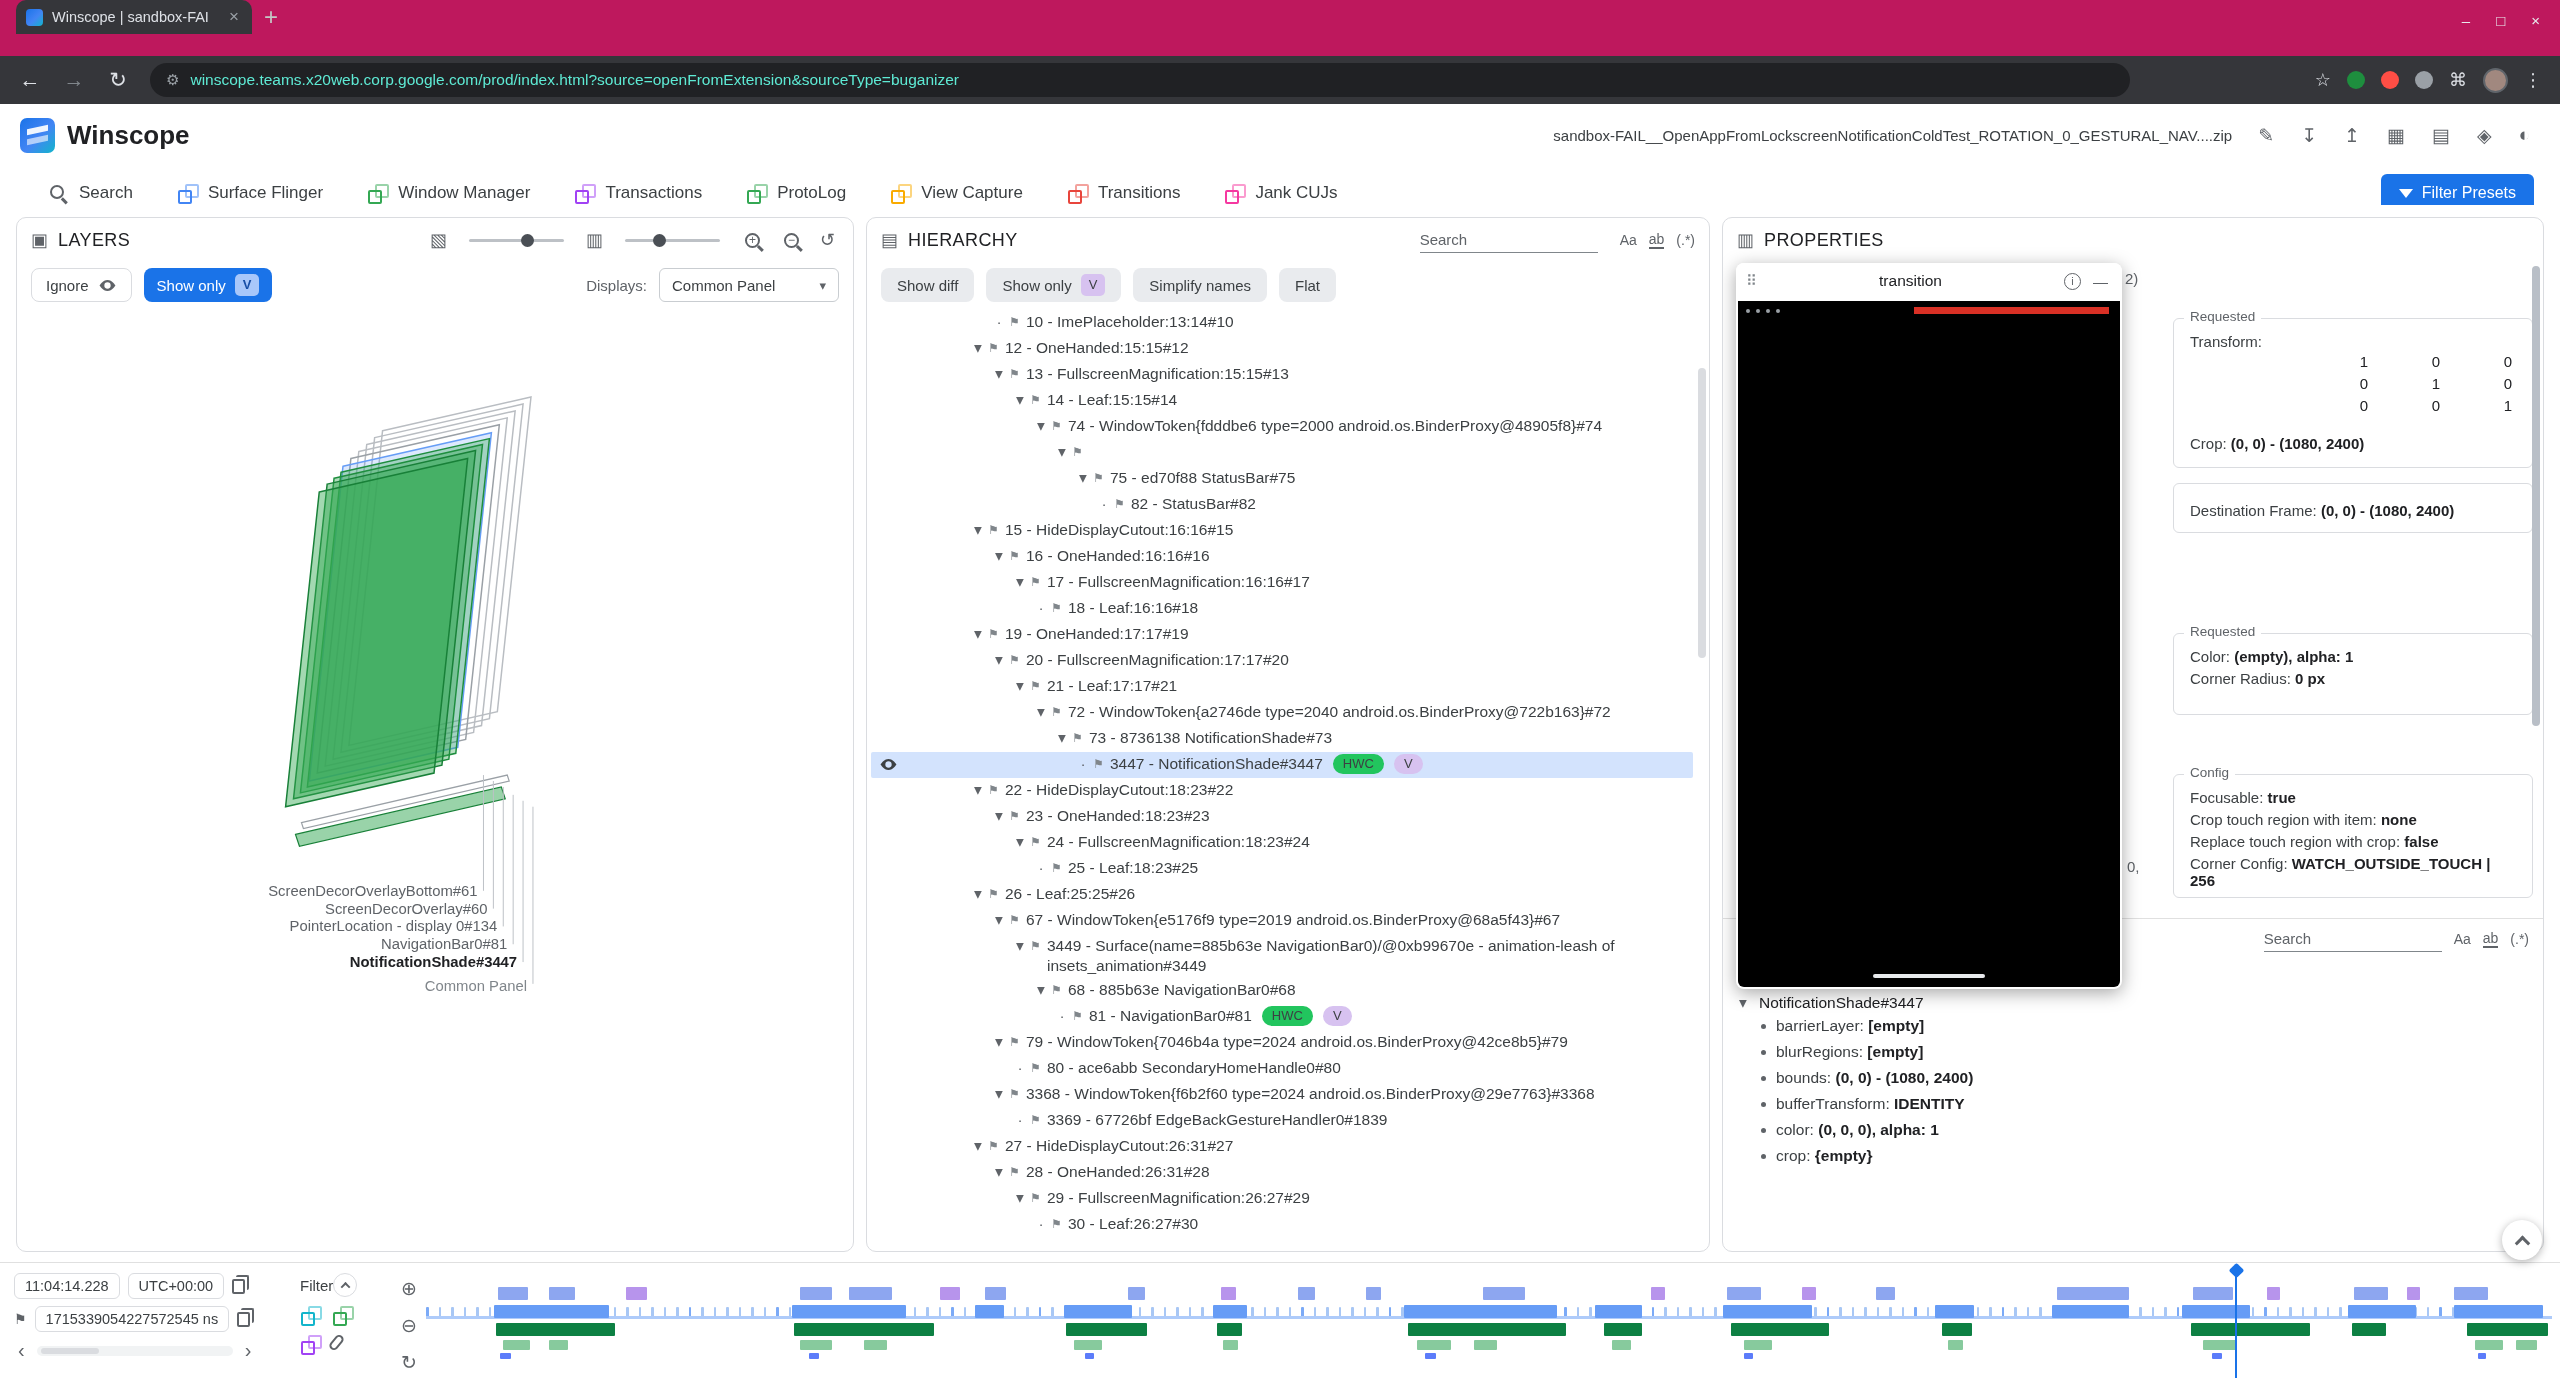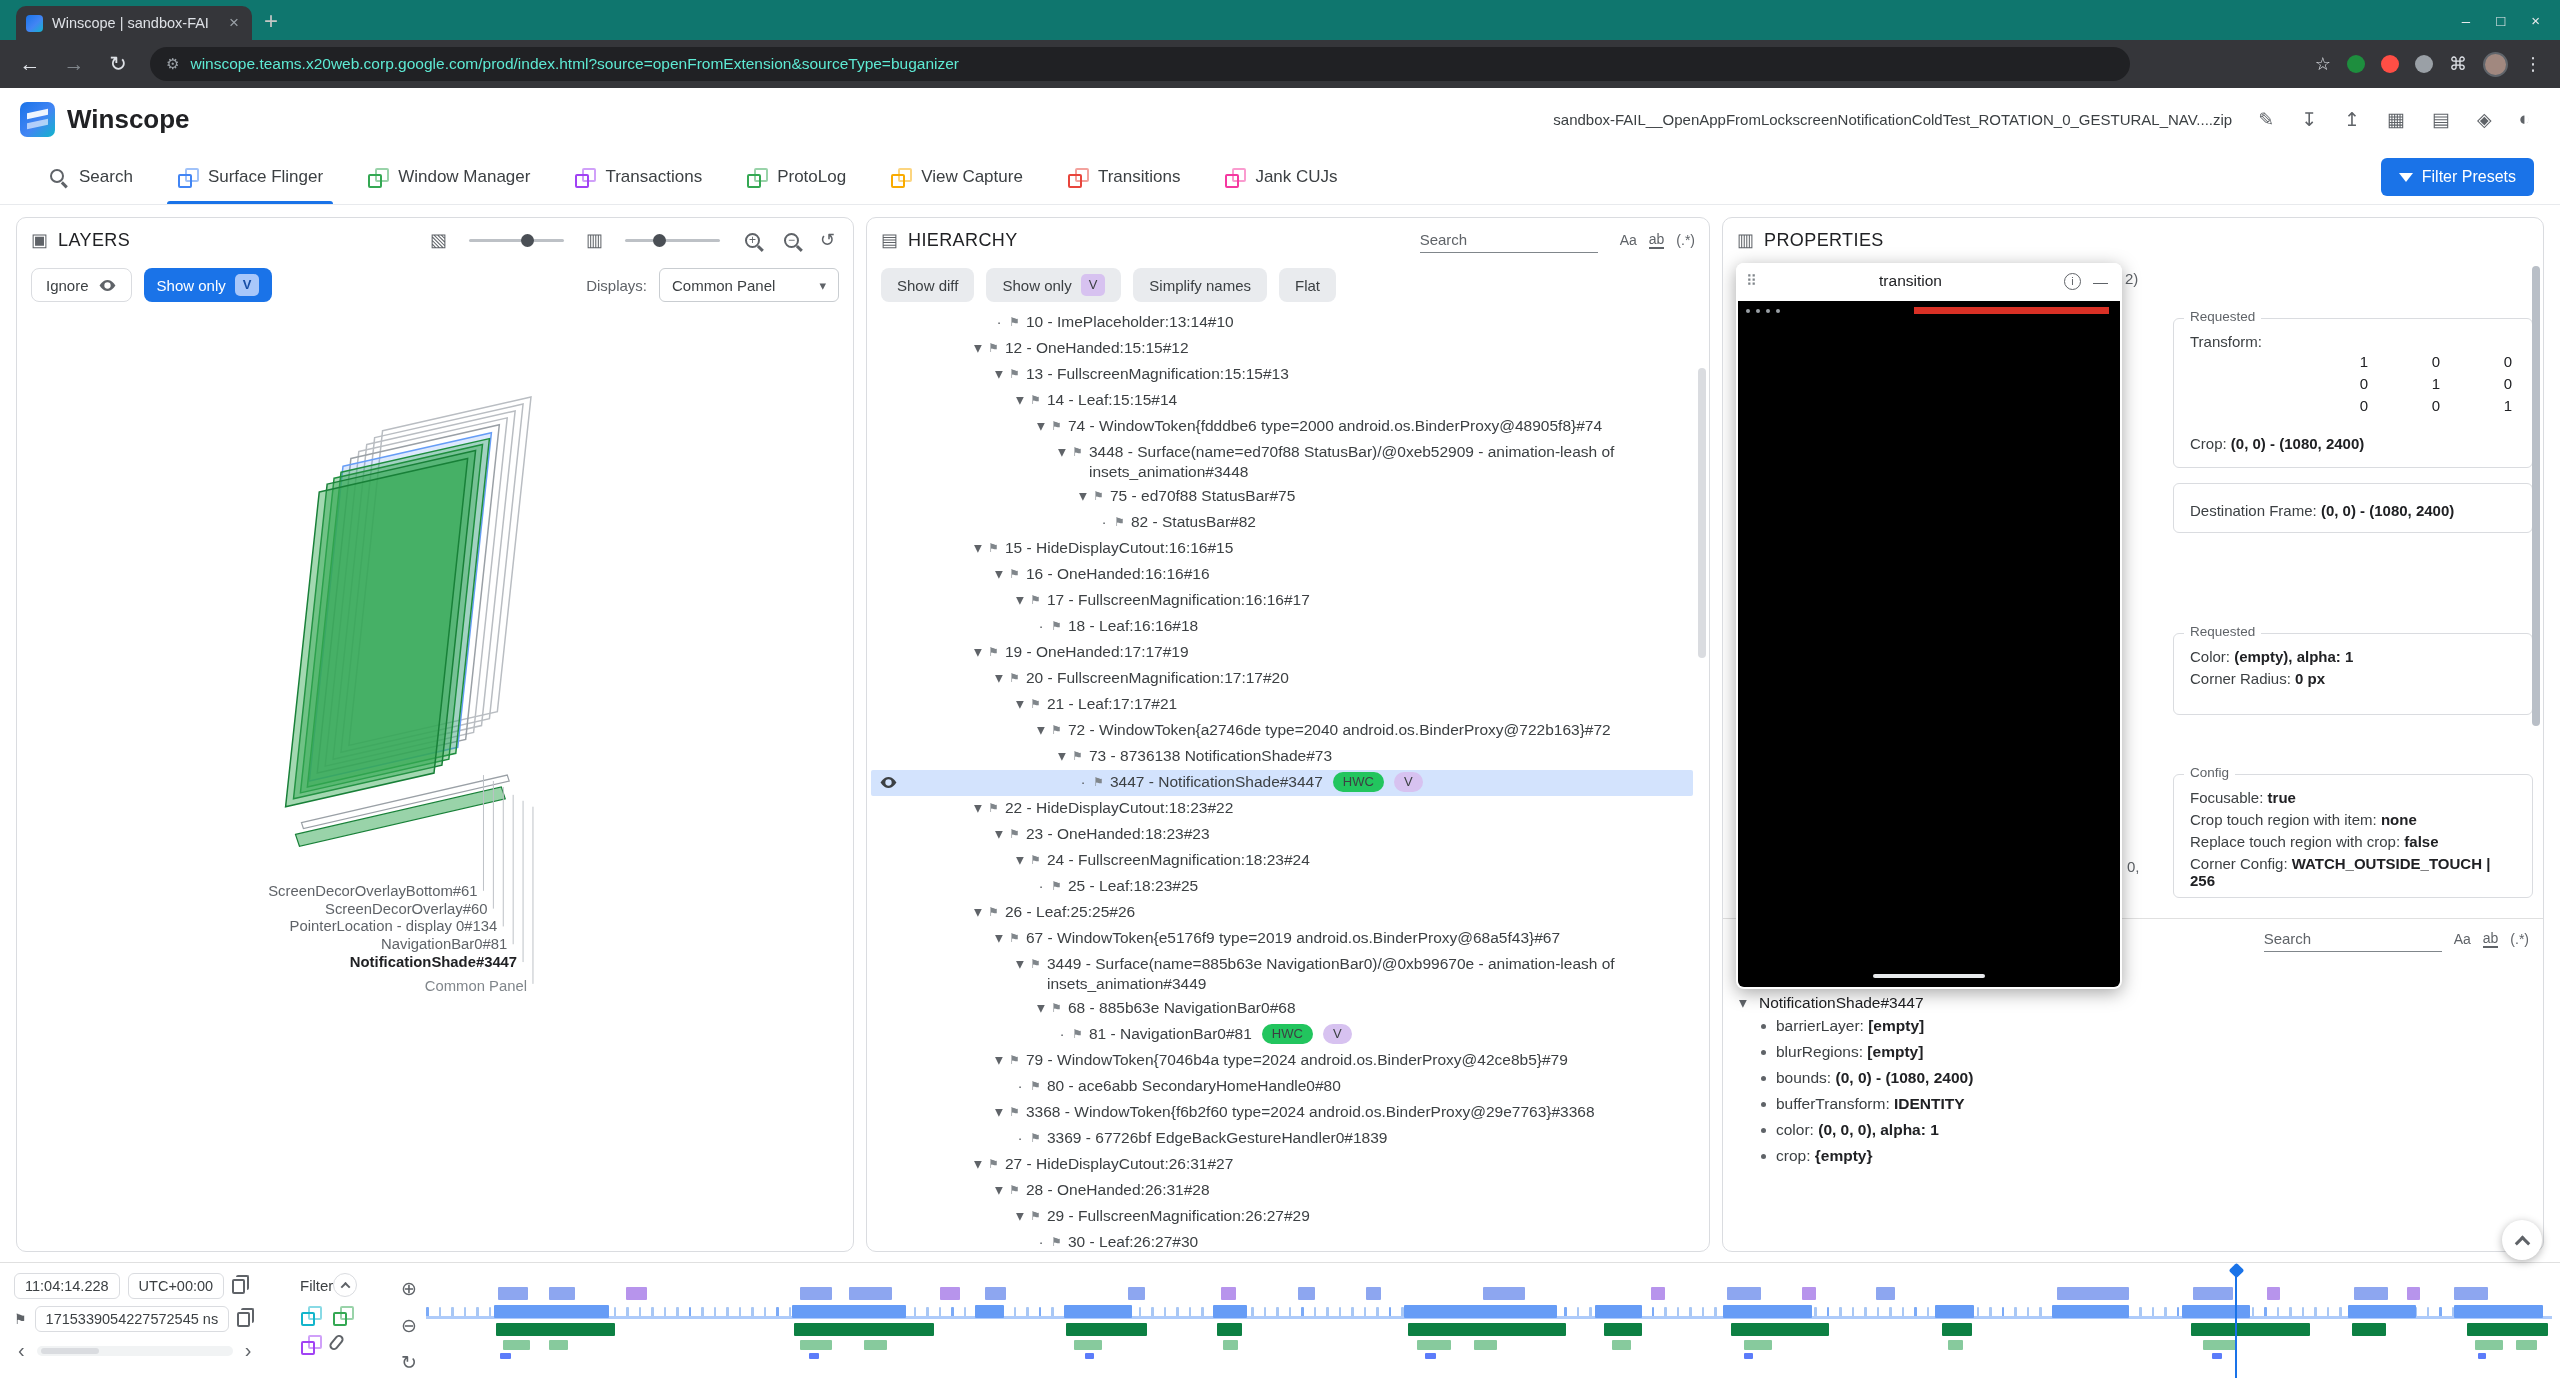--- a/index.html
+++ b/index.html
@@ -1,20 +1,20 @@
 <!DOCTYPE html>
 <html><head>
 <meta charset="utf-8">
 <style>
 *{margin:0;padding:0;box-sizing:border-box}
 html,body{width:2560px;height:1392px;overflow:hidden;background:#fff;font-family:"Liberation Sans",sans-serif}
 .screen{position:relative;width:2560px;height:1392px}
 .spacer{flex:1}
 
-.tabstrip{height:40px;background:#0f766e;display:flex;align-items:flex-end}
+.tabstrip{height:56px;background:#be185d;display:flex;align-items:flex-start}
 .tab{width:236px;height:34px;background:#35363a;border-radius:10px 10px 0 0;display:flex;align-items:center;gap:9px;padding:0 10px;margin-left:16px;color:#dee1e6;font-size:14.5px}
 .favicon{width:17px;height:17px;border-radius:4px;background:linear-gradient(135deg,#1a73e8,#4285f4 55%,#12b5cb)}
 .tab-title{white-space:nowrap;overflow:hidden;flex:1}
 .tab-close{color:#9aa0a6;font-size:17px;padding:0 3px}
 .newtab{color:#c4c7c5;font-size:24px;margin:0 0 2px 12px;line-height:34px}
 .win-controls{margin-left:auto;display:flex;gap:26px;align-items:center;color:#e8eaed;padding:0 20px;height:40px;font-size:15px}
 .toolbar{height:48px;background:#35363a;display:flex;align-items:center;gap:8px;padding:0 12px}
 .nav-ic-btn{color:#dee1e6;font-size:21px;width:36px;text-align:center}
 .nav-ic-btn.dim{color:#80868b}
 .omnibox{width:1980px;height:34px;background:#202124;border-radius:17px;display:flex;align-items:center;padding:0 16px;gap:11px;color:#bdc1c6;margin-left:6px}
@@ -381,21 +381,20 @@
             <span class="ind" style="width: 126px;"></span>
             <span class="arrow">▾</span>
             <span class="pin">⚑</span>
             <span class="hlabel">74 - WindowToken{fdddbe6 type=2000 android.os.BinderProxy@48905f8}#74</span>
           </div>
           <div class="hrow">
             <span class="gutter"></span>
             <span class="ind" style="width: 147px;"></span>
             <span class="arrow">▾</span>
             <span class="pin">⚑</span>
-            <span class="hlabel">3448 - Surface(name=ed70f88 StatusBar)/@0xeb52909 - animation-leash of insets_animation#3448</span>
           </div>
           <div class="hrow">
             <span class="gutter"></span>
             <span class="ind" style="width: 168px;"></span>
             <span class="arrow">▾</span>
             <span class="pin">⚑</span>
             <span class="hlabel">75 - ed70f88 StatusBar#75</span>
           </div>
           <div class="hrow">
             <span class="gutter"></span>

